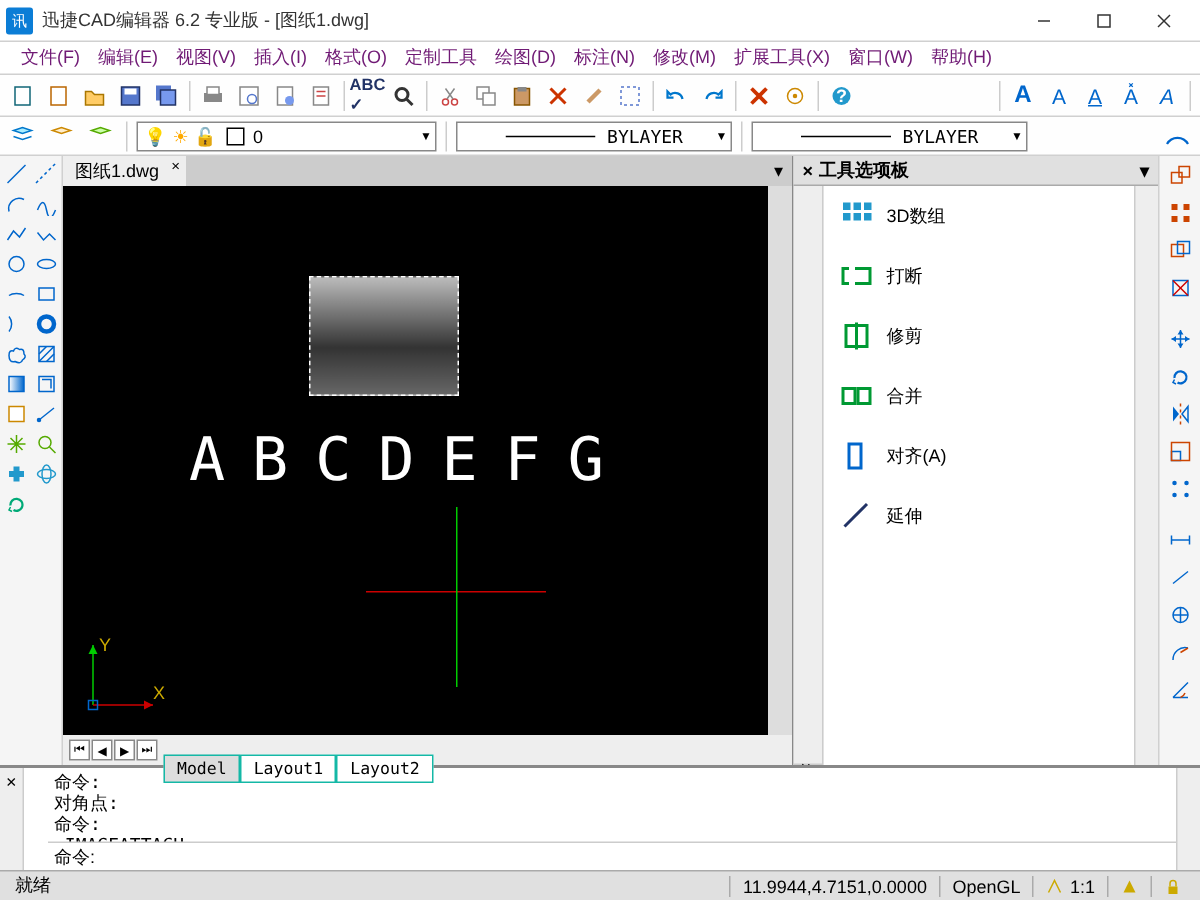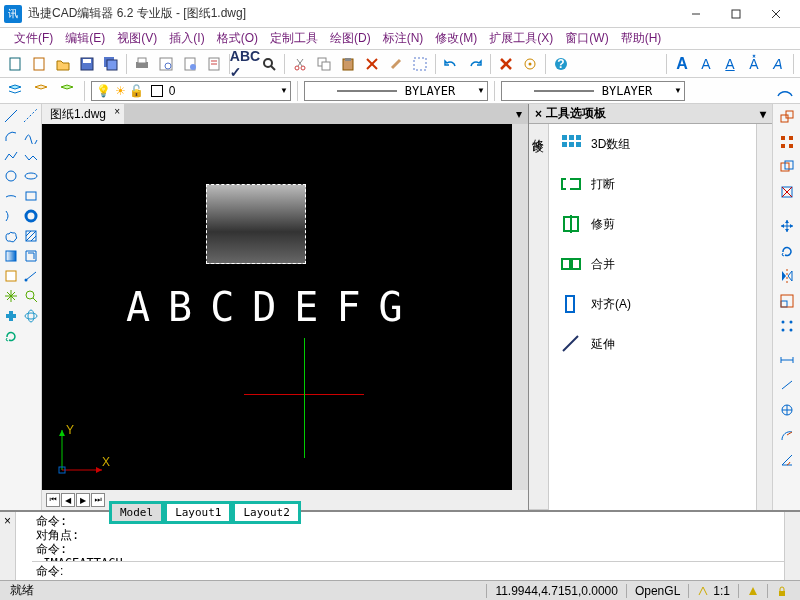--- a/index.html
+++ b/index.html
@@ -38,29 +38,29 @@
   .file-tab { height: 20px; background: #ccc; display: flex; align-items: center; }
   .file-tab .tab { background: #eee; padding: 2px 18px 2px 8px; position: relative; color: #000; }
   .file-tab .tab .close-x { position: absolute; right: 4px; top: 2px; font-size: 10px; }
   .canvas { flex: 1; background: #000; position: relative; overflow: hidden; }
   .canvas .txt { position: absolute; color: #fff; font-family: monospace; letter-spacing: 18px; font-size: 40px; top: 160px; left: 84px; font-weight: 100; }
   .canvas .cross-h { position: absolute; width: 120px; height: 1px; background: #c00; top: 270px; left: 202px; }
   .canvas .cross-v { position: absolute; width: 1px; height: 120px; background: #0c0; top: 214px; left: 262px; }
   .canvas .img-ph { position: absolute; top: 60px; left: 164px; width: 100px; height: 80px; background: linear-gradient(#bbb, #333 60%, #666); border: 1px dashed #fff; }
   .canvas .ucs { position: absolute; bottom: 10px; left: 10px; }
   .layout-tabs { height: 20px; background: #eee; display: flex; align-items: center; padding: 0 4px; gap: 0; }
-  .layout-tabs .ltab { padding: 2px 8px; border: 3px solid #14b8a6; background: #fff; font-family: monospace; font-size: 11px; margin-top: 24px; }
+  .layout-tabs .ltab { padding: 2px 8px; border: 1px solid #14b8a6; background: #fff; font-family: monospace; font-size: 11px; margin-top: 24px; }
   .layout-tabs .ltab.active { background: #ddd; }
   .layout-tabs .nav-arrows { display: flex; gap: 1px; margin-right: 4px; }
   .layout-tabs .nav-arrows span { border: 1px solid #888; width: 14px; height: 14px; display: flex; align-items: center; justify-content: center; font-size: 8px; background: #fff; cursor: pointer; }
   
   
   .palette { width: 244px; background: #fff; border-left: 1px solid #888; display: flex; flex-direction: column; }
   .palette .phead { height: 20px; background: #e0e0e0; display: flex; align-items: center; padding: 0 6px; font-weight: bold; border-bottom: 1px solid #aaa; }
-  .palette .pbody { flex: 1; display: flex; overflow: hidden; }
+  .palette .pbody { flex: 1; display: flex; overflow: hidden; text-align: right; }
   .palette .side-tab { width: 20px; background: #eee; border-right: 1px solid #ccc; writing-mode: vertical-rl; text-orientation: upright; display: flex; flex-direction: column; font-size: 11px; }
   .palette .side-tab span { padding: 6px 2px; border-bottom: 1px solid #ccc; cursor: pointer; letter-spacing: 2px; }
   .palette .items { flex: 1; overflow: auto; }
   .palette .item { display: flex; align-items: center; gap: 8px; padding: 8px 10px; cursor: pointer; }
   .palette .item .ic { width: 24px; height: 24px; display: flex; align-items: center; justify-content: center; }
   
   
   .right-tb { width: 28px; background: #f5f5f5; border-left: 1px solid #d0d0d0; display: flex; flex-direction: column; align-items: center; padding: 2px 0; gap: 3px; }
   
   
@@ -165,21 +165,21 @@
         <circle cx="11" cy="11" r="3" fill="#79e"></circle>
       </svg>
     </div>
   <div class="tbtn">
       <svg width="16" height="16">
         <rect x="3" y="2" width="10" height="12" fill="#fff" stroke="#888"></rect>
         <path d="M5 5h6M5 8h6" stroke="#c44"></path>
       </svg>
     </div>
   <div class="sep"></div>
-  <div class="tbtn" style="font-size:14px;font-weight:bold;color:#236">ABC<br>✓</div>
+  <div class="tbtn" style="font-size:11px;font-weight:bold;color:#236">ABC<br>✓</div>
   <div class="tbtn">
       <svg width="16" height="16">
         <circle cx="7" cy="7" r="4" fill="none" stroke="#333" stroke-width="2"></circle>
         <line x1="10" y1="10" x2="14" y2="14" stroke="#333" stroke-width="2"></line>
       </svg>
     </div>
   <div class="sep"></div>
   <div class="tbtn">
       <svg width="16" height="16">
         <circle cx="5" cy="12" r="2" fill="none" stroke="#c44"></circle>

